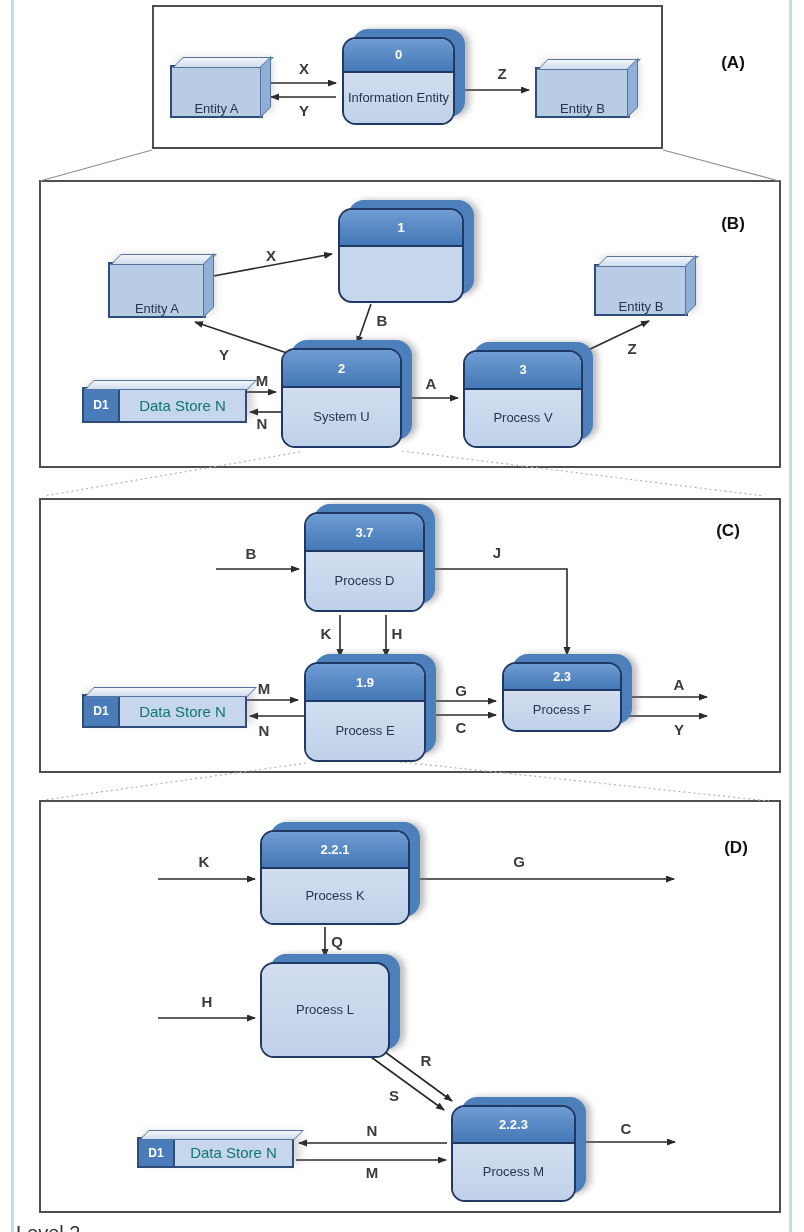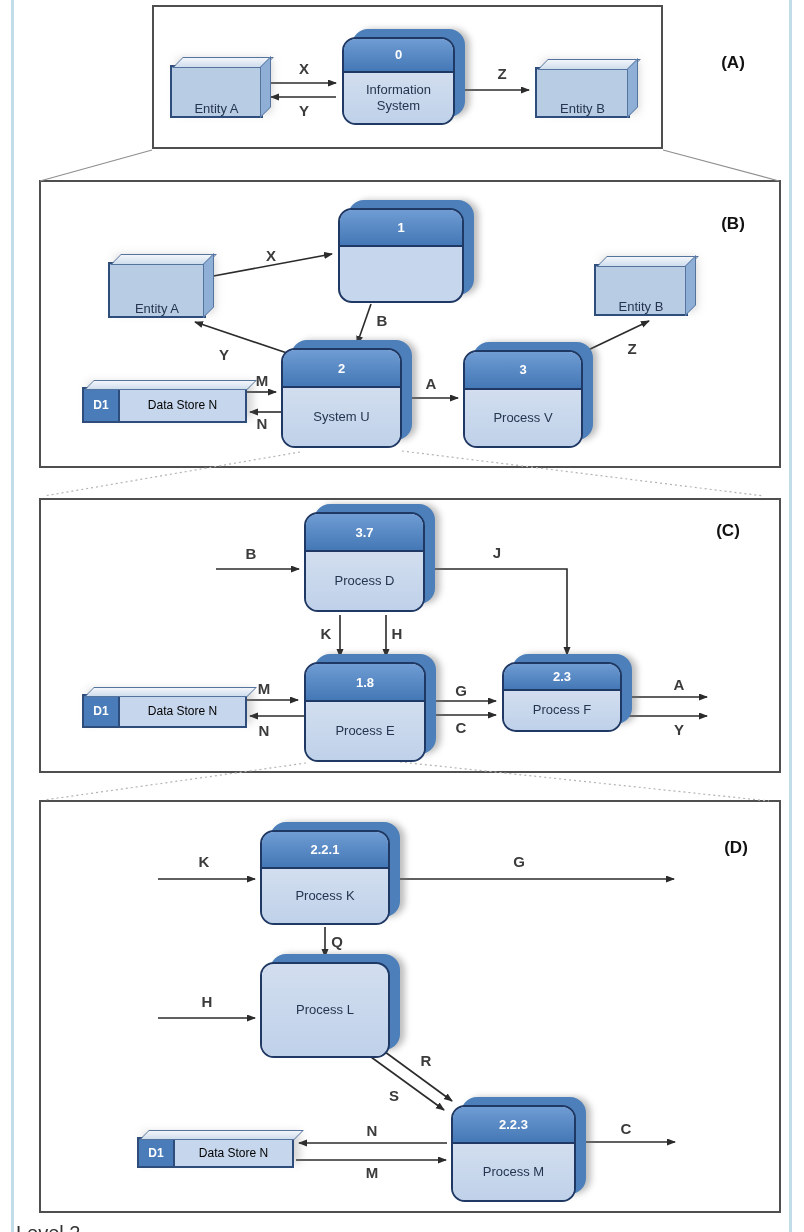--- a/index.html
+++ b/index.html
@@ -49,21 +49,21 @@
   
   .dstore{position:absolute;z-index:4;display:flex;box-sizing:border-box;
     border:2px solid var(--eborder,#2e4d7b);
     box-shadow:6px -5px 8px rgba(120,120,120,.3);}
   .d-top{position:absolute;left:0;top:-9px;width:100%;height:8px;
     background:linear-gradient(180deg,#f3f6fb,#cfdded);
     border:1px solid #54749e;transform:skewX(-45deg);transform-origin:bottom left;}
   .d-id{flex:0 0 34px;background:var(--hdr,#4a7cba);color:#fff;font-weight:bold;
     font-size:12px;display:flex;align-items:center;justify-content:center;
     border-right:2px solid var(--eborder,#2e4d7b);}
-  .d-name{flex:1;background:var(--pbody,#c6d6ec);color:#000000;font-size:12px;
+  .d-name{flex:1;background:var(--pbody,#c6d6ec);color:#0f766e;font-size:15px;
     display:flex;align-items:center;justify-content:center;}
 
   .fl{position:absolute;z-index:5;font-weight:bold;font-size:15px;color:#3b3b3b;
     transform:translate(-50%,-50%);}
   .caption{position:absolute;left:16px;top:1222px;font-size:20px;color:#333;z-index:6;}
 </style>
 </head>
 <body>
 
 <div class="stage">
@@ -131,21 +131,21 @@
 
   <div class="entity" style="left:170px;top:65px;width:93px;height:53px">
     <i class="e-top"></i>
     <i class="e-side"></i>
     <span>Entity A</span>
   </div>
   <div class="process" style="left:342px;top:37px;width:113px;height:88px">
     <div class="p-shadow"></div>
     <div class="p-main">
       <div class="p-head">0</div>
-      <div class="p-body">Information System</div>
+      <div class="p-body">Information Entity</div>
     </div>
   </div>
   <div class="entity" style="left:535px;top:67px;width:95px;height:51px">
     <i class="e-top"></i>
     <i class="e-side"></i>
     <span>Entity B</span>
   </div>
   <span class="fl" style="left:304px;top:68px">X</span>
   <span class="fl" style="left:304px;top:110px">Y</span>
   <span class="fl" style="left:502px;top:73px">Z</span>
@@ -196,21 +196,21 @@
   <div class="process" style="left:304px;top:512px;width:121px;height:100px">
     <div class="p-shadow"></div>
     <div class="p-main">
       <div class="p-head">3.7</div>
       <div class="p-body">Process D</div>
     </div>
   </div>
   <div class="process" style="left:304px;top:662px;width:122px;height:100px">
     <div class="p-shadow"></div>
     <div class="p-main">
-      <div class="p-head">1.8</div>
+      <div class="p-head">1.9</div>
       <div class="p-body">Process E</div>
     </div>
   </div>
   <div class="process" style="left:502px;top:662px;width:120px;height:70px">
     <div class="p-shadow"></div>
     <div class="p-main">
       <div class="p-head">2.3</div>
       <div class="p-body">Process F</div>
     </div>
   </div>
@@ -223,21 +223,21 @@
   <span class="fl" style="left:497px;top:552px">J</span>
   <span class="fl" style="left:326px;top:633px">K</span>
   <span class="fl" style="left:397px;top:633px">H</span>
   <span class="fl" style="left:264px;top:688px">M</span>
   <span class="fl" style="left:264px;top:730px">N</span>
   <span class="fl" style="left:461px;top:690px">G</span>
   <span class="fl" style="left:461px;top:727px">C</span>
   <span class="fl" style="left:679px;top:684px">A</span>
   <span class="fl" style="left:679px;top:729px">Y</span>
 
-  <div class="process" style="left:260px;top:830px;width:130px;height:95px">
+  <div class="process" style="left:260px;top:830px;width:150px;height:95px">
     <div class="p-shadow"></div>
     <div class="p-main">
       <div class="p-head">2.2.1</div>
       <div class="p-body">Process K</div>
     </div>
   </div>
   <div class="process" style="left:260px;top:962px;width:130px;height:96px">
     <div class="p-shadow"></div>
     <div class="p-main">
       <div class="p-body">Process L</div>

